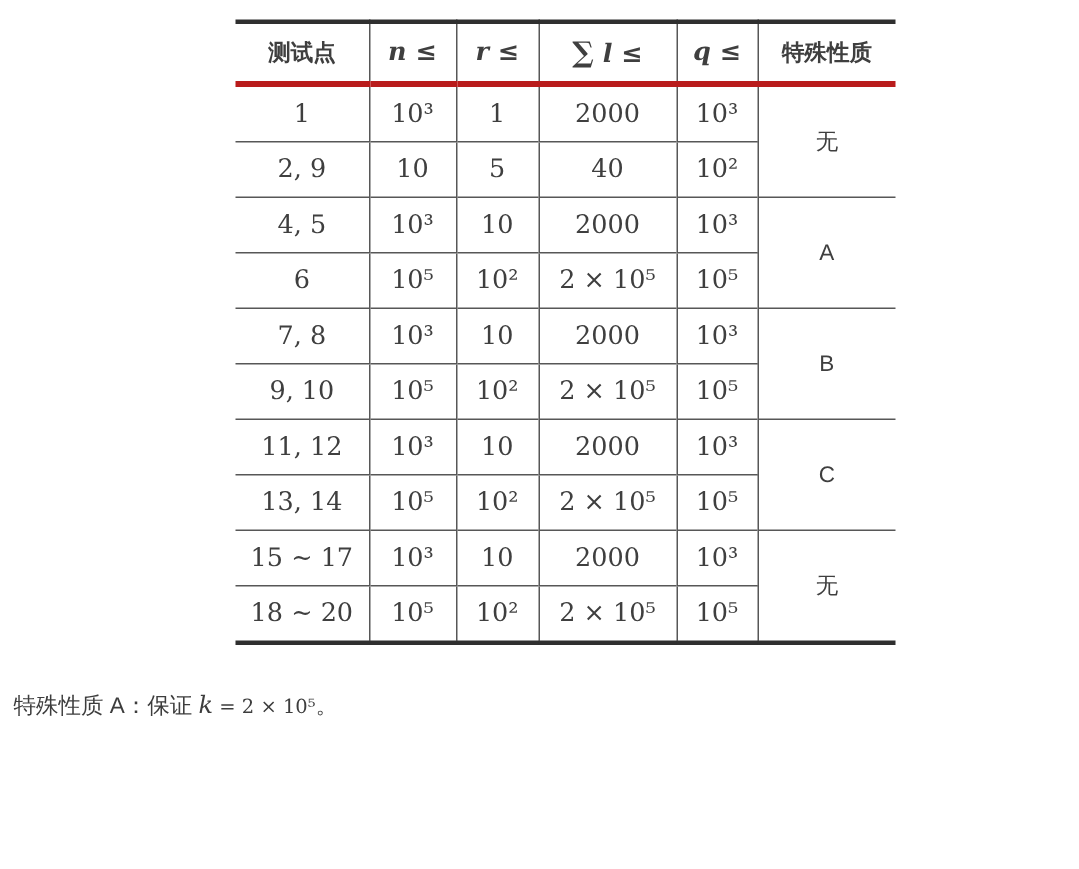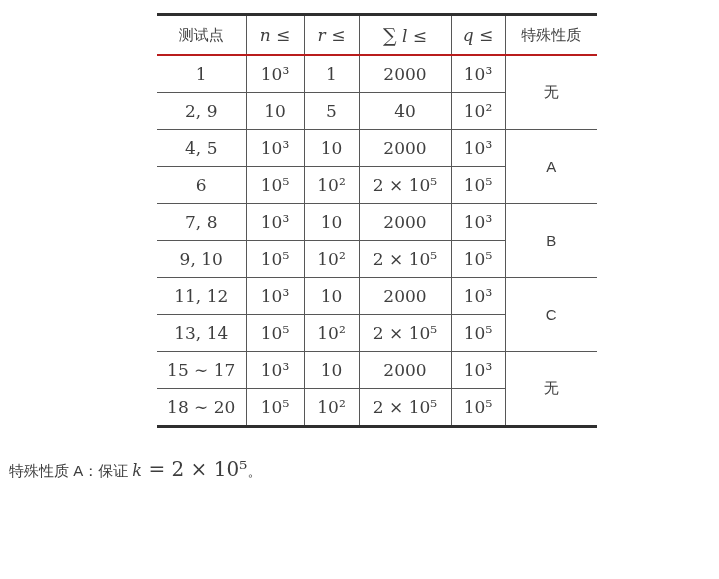--- a/index.html
+++ b/index.html
@@ -26,22 +26,22 @@
     color: #3f3f3f;
   }
   table.constraints th,
   table.constraints td {
     padding: 0 6px;
     text-align: center;
     vertical-align: middle;
   }
   table.constraints thead th {
     height: 38px;
-    font-weight: normal;
-    border-bottom: 2px solid #b91c1c;
+    font-weight: bold;
+    border-bottom: 4px solid #b91c1c;
   }
   table.constraints tbody td {
     height: 36px;
     border-top: 1px solid #575757;
   }
   table.constraints tr > *:not(:first-child) {
     border-left: 1px solid #575757;
   }
   col.c1 { width: 89px; }
   col.c2 { width: 58px; }
@@ -80,21 +80,21 @@
     top: 460px;
     font-size: 15px;
     color: #3d3d3d;
   }
   .notes p {
     margin: 0 0 21px 0;
     line-height: 19px;
   }
   .notes .serif {
     font-family: "DejaVu Serif", serif;
-    font-size: 20px;
+    font-size: 13px;
   }
   .notes .mvar {
     font-size: 16px;
   }
 </style>
 </head>
 <body>
 
 <div class="page">
 

